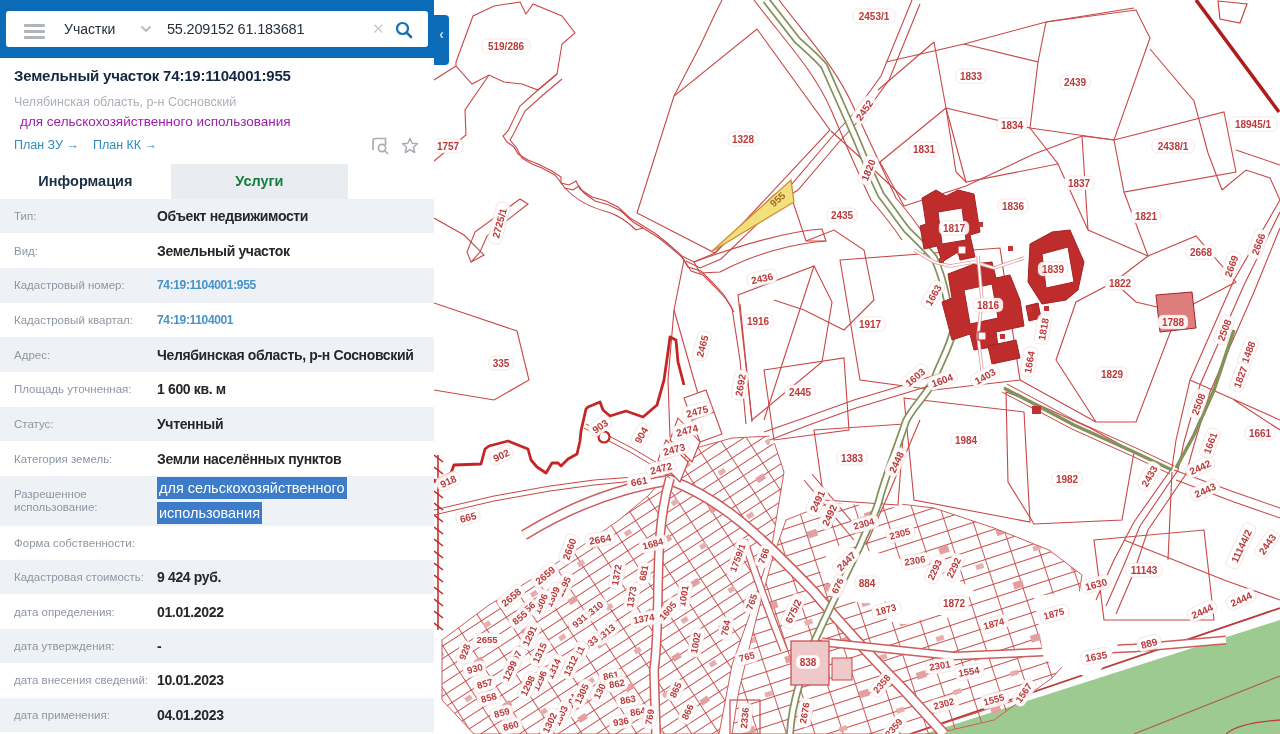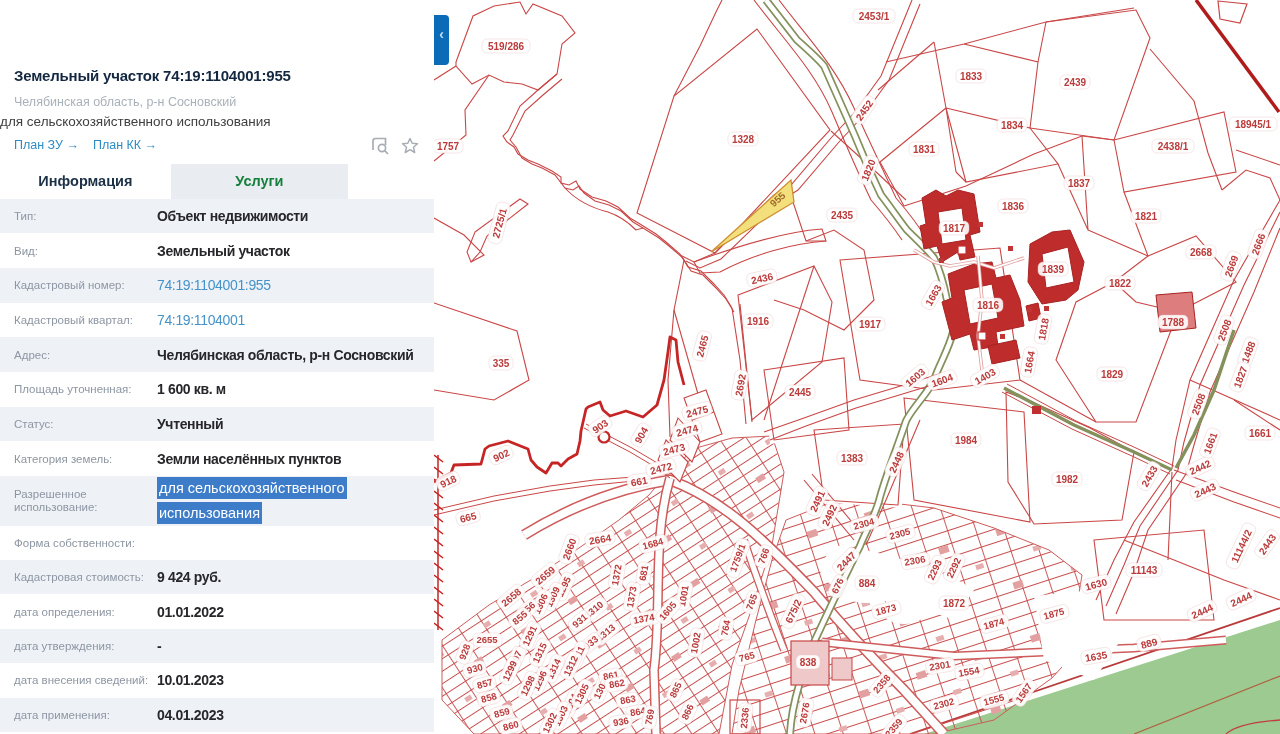--- a/index.html
+++ b/index.html
@@ -10,35 +10,35 @@
 #tab-collapse{position:absolute;left:434px;top:15px;width:15px;height:50px;background:#0b6bb7;
 border-radius:0 4px 4px 0;z-index:6;color:#c3dcef;font-size:14px;line-height:38px;text-align:center;font-weight:bold}
 #sbox{position:absolute;left:6px;top:11px;width:422px;height:36px;background:#fff;border-radius:3px}
 .hb{position:absolute;left:18px;top:14px;width:21px;height:3px;background:#b0b5bb;border-radius:1px}
 #seltype{position:absolute;left:58px;top:10px;font-size:14px;color:#25303c}
 #chev{position:absolute;left:134px;top:14px}
 #query{position:absolute;left:161px;top:10px;font-size:14.5px;color:#25303c;letter-spacing:-0.2px}
 #xbtn{position:absolute;left:366px;top:9px;color:#c8cdd3;font-size:15px}
 #title{position:absolute;left:14px;top:67px;font-size:15px;font-weight:bold;color:#132740;letter-spacing:-0.2px}
 #subtitle{position:absolute;left:14px;top:95px;font-size:12.5px;color:#a9b1b9}
-#desc{position:absolute;left:0;top:114px;font-size:13.5px;color:#404040}
+#desc{position:absolute;left:20px;top:114px;font-size:13.5px;color:#a21caf}
 #links{position:absolute;left:14px;top:138px;font-size:12.5px;color:#2e8cc3}
 #links .a{margin-right:14px}
 #tabs{position:absolute;left:0;top:164.2px;width:348px;height:34.4px;background:#e9ecf0;display:flex}
 #tabs .t{width:213px;text-align:center;line-height:34.4px;font-size:14.5px;font-weight:bold;color:#15803d}
 #tabs .t.on{background:#fff;color:#1c3146}
 #tabs .t:last-child{width:221px}
 #tbl{position:absolute;left:0;top:198.6px;width:434px}
 .r{position:relative;background:#fff}
 .r.odd{background:#eef2f7}
 .lab{position:absolute;left:14px;top:50%;transform:translateY(-50%);width:135px;
 font-size:11.5px;color:#8d96a2;line-height:13px}
 .v{position:absolute;left:157px;top:50%;transform:translateY(-50%);width:270px;
 font-size:14px;font-weight:bold;color:#26262b;white-space:nowrap;letter-spacing:-0.35px}
-.v.lk{color:#4593c8;font-weight:normal;font-size:14px}
+.v.lk{color:#4593c8;font-weight:bold;font-size:12px}
 .v.sel{font-weight:normal;font-size:14.5px;line-height:25px;white-space:normal;letter-spacing:0}
 .v.sel span{background:#3c7cc9;color:#fdfeff;padding:3px 2px}
 svg text{font-family:"Liberation Sans",sans-serif}
 #icos{position:absolute;left:372px;top:137px;color:#a8adb5}
 </style></head>
 <body>
 <div id="wrap">
 <div id="map">
       <svg width="846" height="734" viewBox="0 0 846 734" font-family="Liberation Sans, sans-serif" style="display:block">
         <defs>
@@ -800,20 +800,37 @@
           <text x="374" y="666" text-anchor="middle" font-size="10" font-weight="bold" fill="#bc3b3b">838</text>
         </g>
         <g transform="rotate(-65 359 611)">
           <rect x="341" y="604" width="36" height="14" rx="5" fill="#fff" fill-opacity="0.9" stroke="#e8c2c2" stroke-width="0.4"></rect>
           <text x="359" y="615" text-anchor="middle" font-size="10" font-weight="bold" fill="#bc3b3b">675/2</text>
         </g>
         <text x="346" y="202" transform="rotate(-42 346 202)" text-anchor="middle" font-size="10" font-weight="bold" fill="#a06a28">955</text>
       </svg>
     </div>
 <div id="panel">
+  <div id="hdr">
+    <div id="sbox">
+      <div class="hb" style="top:13px"></div>
+          <div class="hb" style="top:19px"></div>
+          <div class="hb" style="top:25px"></div>
+      <div id="seltype">Участки</div>
+      <svg id="chev" width="12" height="8" viewBox="0 0 12 8">
+            <path d="M1.5,1.5 L6,6 L10.5,1.5" fill="none" stroke="#b3b9c0" stroke-width="1.8"></path>
+          </svg>
+      <div id="query">55.209152 61.183681</div>
+      <div id="xbtn">✕</div>
+      <svg style="position:absolute;left:388px;top:9px" width="20" height="20" viewBox="0 0 20 20">
+        <circle cx="8.5" cy="8.5" r="5.5" fill="none" stroke="#1173b3" stroke-width="2.2"></circle>
+        <path d="M12.7,12.7 L17,17" stroke="#1173b3" stroke-width="2.6" stroke-linecap="round"></path>
+      </svg>
+    </div>
+  </div>
   <div id="title">Земельный участок 74:19:1104001:955</div>
   <div id="subtitle">Челябинская область, р-н Сосновский</div>
   <div id="desc">для сельскохозяйственного использования</div>
   <div id="links"><span class="a">План ЗУ →</span><span class="a">План КК →</span></div>
   <div id="icos">
     <svg width="48" height="18" viewBox="0 0 48 18">
       <path d="M1,13 L1,4 Q1,1.5 3.5,1.5 L13.5,1.5 L13.5,8" fill="none" stroke="#a8adb5" stroke-width="1.7"></path>
       <circle cx="10" cy="11" r="3.6" fill="none" stroke="#a8adb5" stroke-width="1.7"></circle>
       <path d="M12.7,13.7 L16,17" stroke="#a8adb5" stroke-width="1.7"></path>
       <path d="M38,1.5 L40.2,6.3 L45.5,6.8 L41.5,10.3 L42.7,15.5 L38,12.7 L33.3,15.5 L34.5,10.3 L30.5,6.8 L35.8,6.3 Z" fill="none" stroke="#a8adb5" stroke-width="1.5" stroke-linejoin="round"></path>

